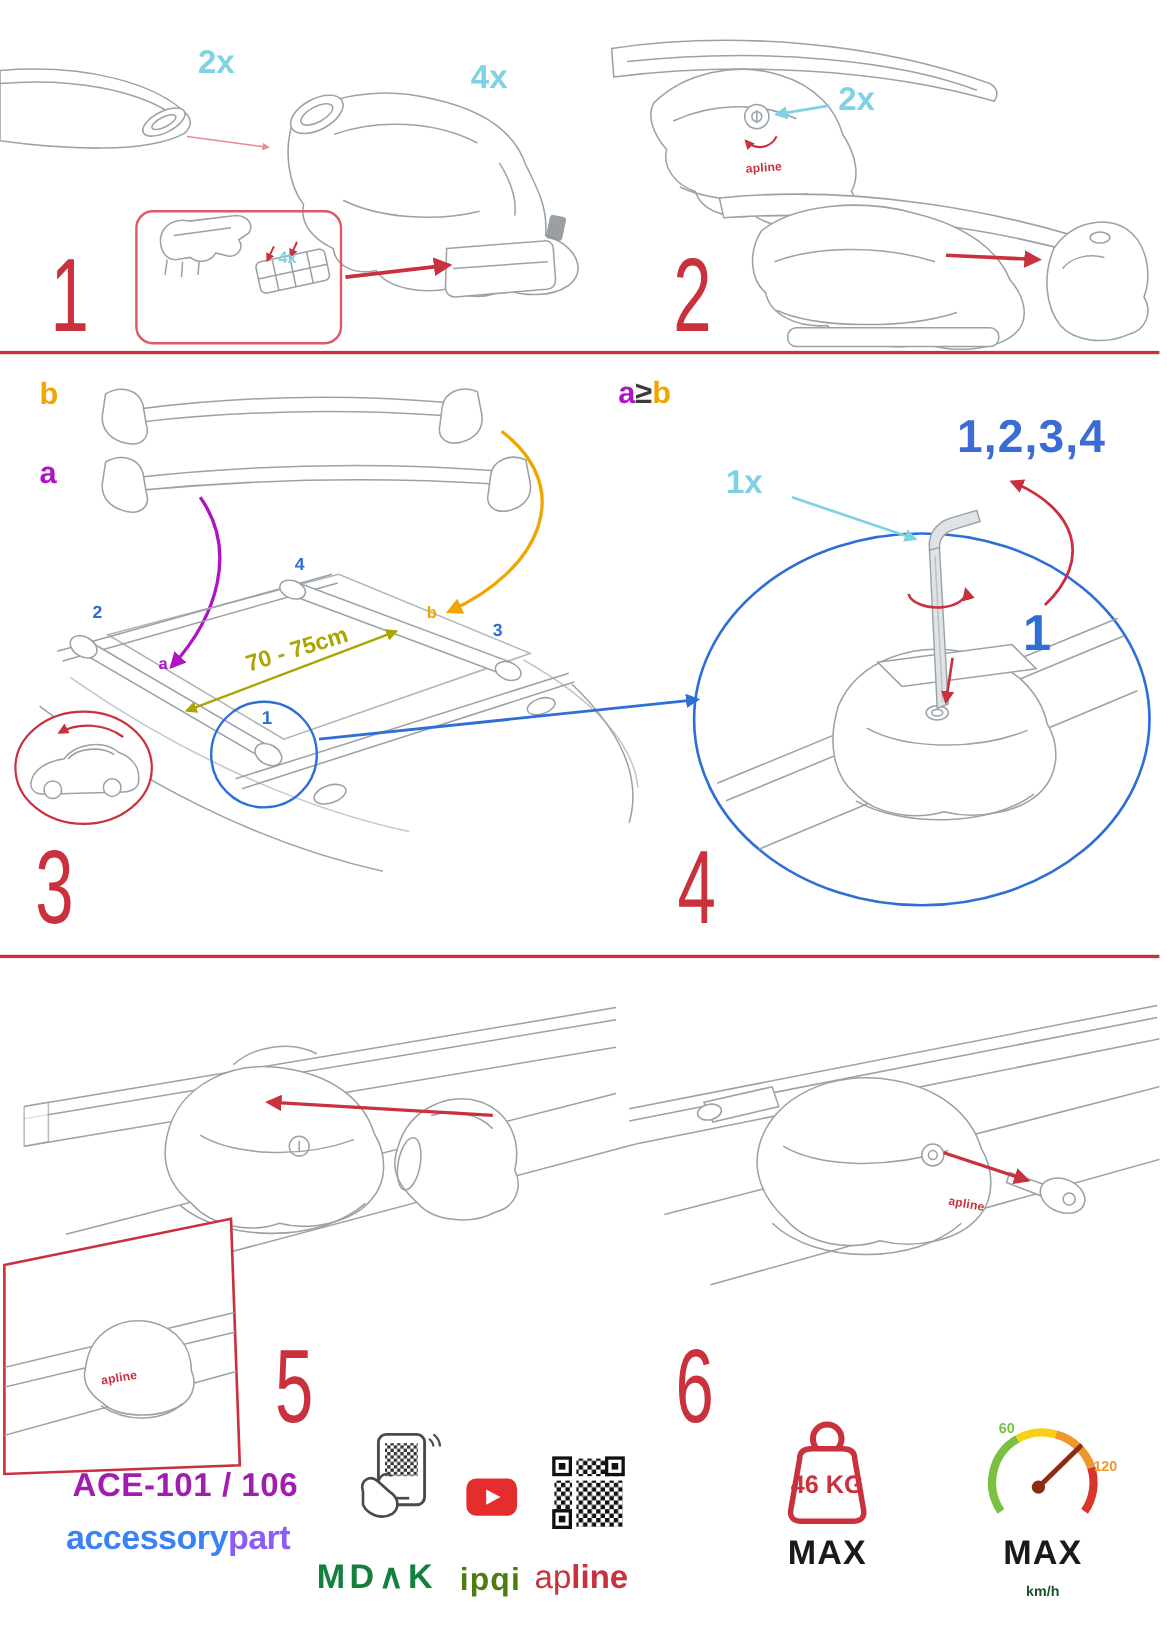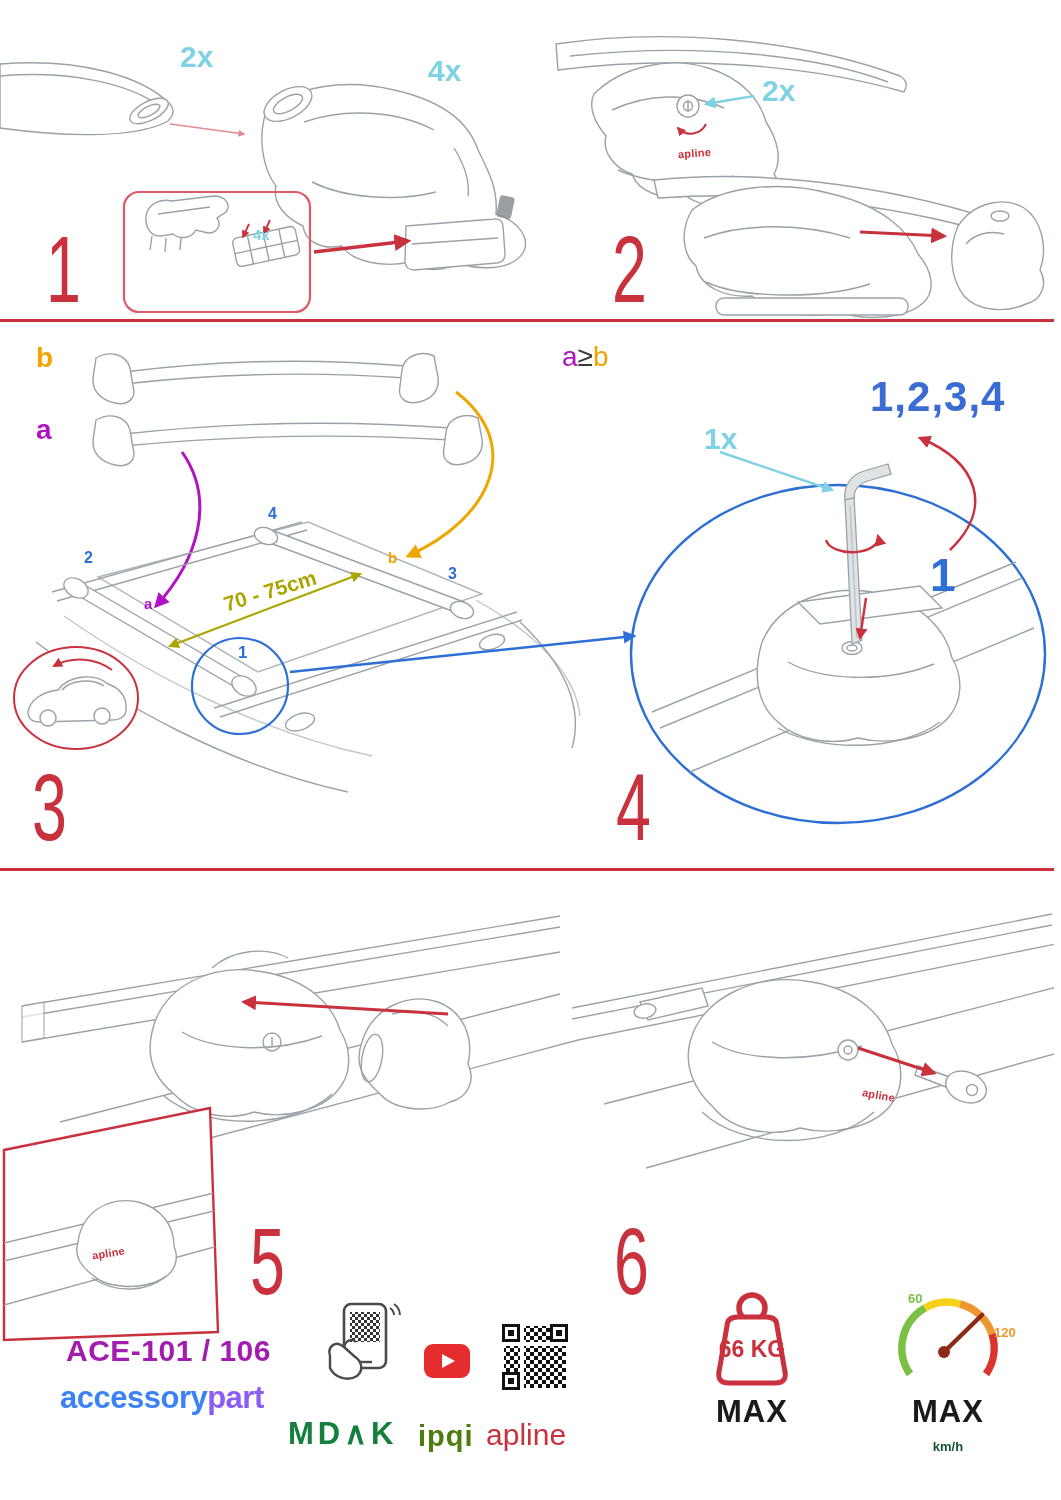--- a/index.html
+++ b/index.html
@@ -280,23 +280,23 @@
 
   <span class="lbl blue-sm" style="left:84px;top:550px">2</span>
   <span class="lbl blue-sm" style="left:268px;top:506px">4</span>
   <span class="lbl" style="left:388px;top:550px;color:#f0a500;font-weight:700;font-size:15px">b</span>
   <span class="lbl blue-sm" style="left:448px;top:566px">3</span>
   <span class="lbl" style="left:144px;top:596px;color:#b013c4;font-weight:700;font-size:15px">a</span>
   <span class="lbl blue-sm" style="left:238px;top:644px;font-size:17px">1</span>
   <span class="lbl ctr" style="left:190px;top:580px;width:160px;color:#aaa500;font-weight:700;font-size:21px;transform:rotate(-17deg)">70 - 75cm</span>
   <span class="lbl stepnum" style="left:32px;top:760px">3</span>
 
-  <span class="lbl" style="left:562px;top:343px;font-weight:400;font-size:28px"><span style="color:#b013c4">a</span><span style="color:#3a3a3a">≥</span><span style="color:#f0a500">b</span></span>
+  <span class="lbl" style="left:562px;top:343px;font-weight:700;font-size:28px"><span style="color:#b013c4">a</span><span style="color:#3a3a3a">≥</span><span style="color:#f0a500">b</span></span>
   <span class="lbl" style="left:870px;top:376px;color:#3a6cd4;font-weight:700;font-size:42px;letter-spacing:1px">1,2,3,4</span>
-  <span class="lbl cyan" style="left:704px;top:424px">1x</span>
+  <span class="lbl cyan" style="left:660px;top:424px">1x</span>
   <span class="lbl" style="left:930px;top:552px;color:#2e6fd6;font-weight:700;font-size:46px">1</span>
   <span class="lbl stepnum" style="left:616px;top:760px">4</span>
 
   <span class="lbl stepnum" style="left:250px;top:1214px">5</span>
   <span class="lbl mlogo" style="left:92px;top:1248px;transform:rotate(-9deg)">apline</span>
   <span class="lbl stepnum" style="left:614px;top:1214px">6</span>
   <span class="lbl mlogo" style="left:862px;top:1090px;transform:rotate(10deg)">apline</span>
 
   <span class="lbl" style="left:66px;top:1336px;color:#a21caf;font-weight:700;font-size:30px;letter-spacing:.5px">ACE-101 / 106</span>
   <span class="lbl" style="left:60px;top:1382px;font-weight:700;font-size:31px;letter-spacing:-.5px"><span style="color:#3b82f6">accessory</span><span style="color:#8b5cf6">part</span></span>
@@ -344,27 +344,27 @@
         <rect width="18" height="18" fill="#111"></rect>
         <rect x="3" y="3" width="12" height="12" fill="#fff"></rect>
         <rect x="6" y="6" width="6" height="6" fill="#111"></rect>
       </g>
     <g transform="translate(0,48)">
         <rect width="18" height="18" fill="#111"></rect>
         <rect x="3" y="3" width="12" height="12" fill="#fff"></rect>
         <rect x="6" y="6" width="6" height="6" fill="#111"></rect>
       </g>
   </svg>
-  <span class="lbl" style="left:486px;top:1420px;font-size:30px;color:#c9313d"><span style="font-weight:400">ap</span><span style="font-weight:400">line</span></span>
+  <span class="lbl" style="left:486px;top:1420px;font-size:30px;color:#c9313d"><span style="font-weight:400">ap</span><span style="font-weight:700">line</span></span>
 
   <svg style="left:694px;top:1286px" width="116" height="112" viewBox="0 0 116 112">
     <circle cx="58" cy="22" r="13" fill="none" stroke="#c9313d" stroke-width="5.5"></circle>
     <path d="M33,40 Q33,31 44,31 L72,31 Q83,31 83,40 L91,86 Q93,97 81,97 L35,97 Q23,97 25,86 Z" fill="#fff" stroke="#c9313d" stroke-width="5" stroke-linejoin="round"></path>
   </svg>
-  <span class="lbl ctr" style="left:700px;top:1338px;width:104px;color:#c9313d;font-weight:700;font-size:23px">66 KG</span>
+  <span class="lbl ctr" style="left:700px;top:1338px;width:104px;color:#c9313d;font-weight:700;font-size:23px">46 KG</span>
   <span class="lbl ctr" style="left:698px;top:1396px;width:108px;color:#1a1a1a;font-weight:700;font-size:31px;letter-spacing:1px">MAX</span>
 
   <svg style="left:884px;top:1290px" width="128" height="108" viewBox="0 0 128 108">
     <path d="M26,84 A46,46 0 0 1 41,18" stroke="#7ac143" stroke-width="7.5" fill="none"></path>
     <path d="M41,18 A46,46 0 0 1 76,14" stroke="#f7d117" stroke-width="7.5" fill="none"></path>
     <path d="M76,14 A46,46 0 0 1 108,44" stroke="#f0962e" stroke-width="7.5" fill="none"></path>
     <path d="M108,44 A46,46 0 0 1 102,84" stroke="#d9352c" stroke-width="7.5" fill="none"></path>
     <path d="M60,62 L98,25" stroke="#8b2b16" stroke-width="4.5" stroke-linecap="round"></path>
     <circle cx="60" cy="62" r="6" fill="#8b2b16"></circle>
   </svg>

